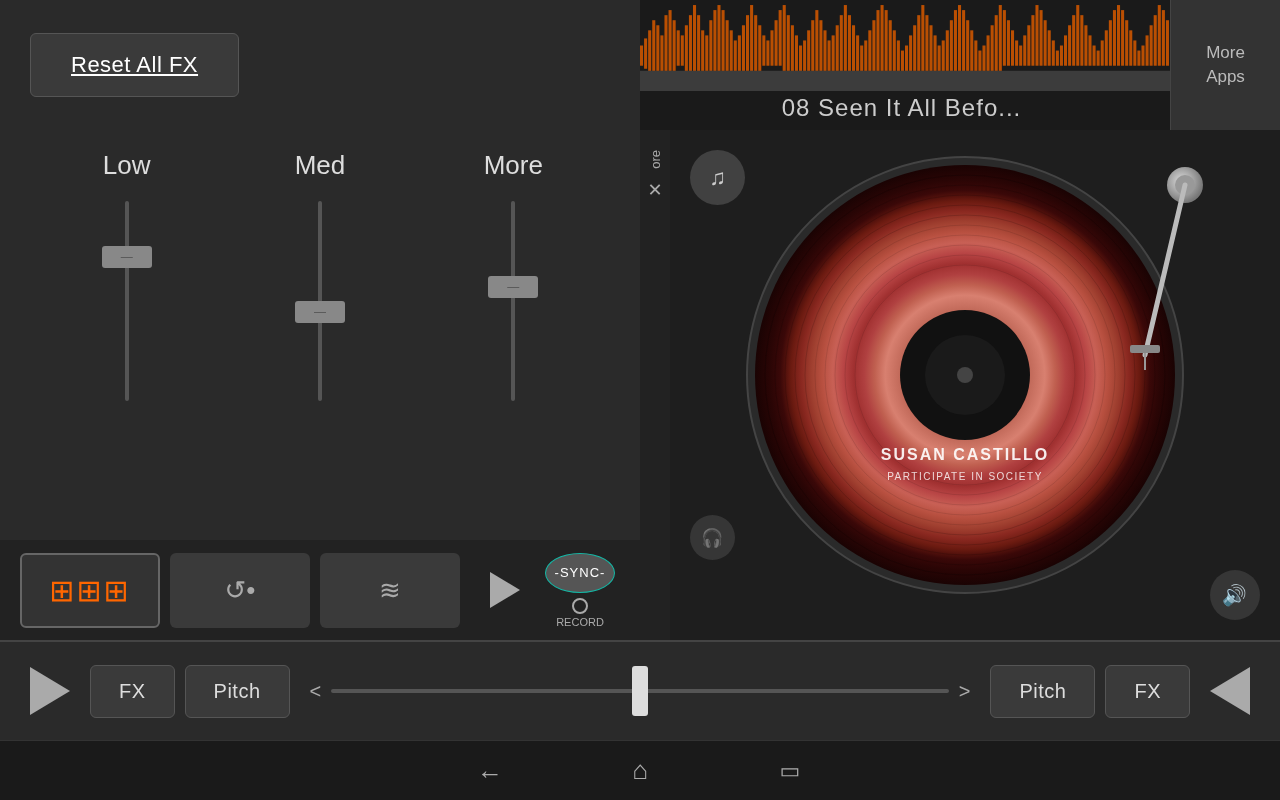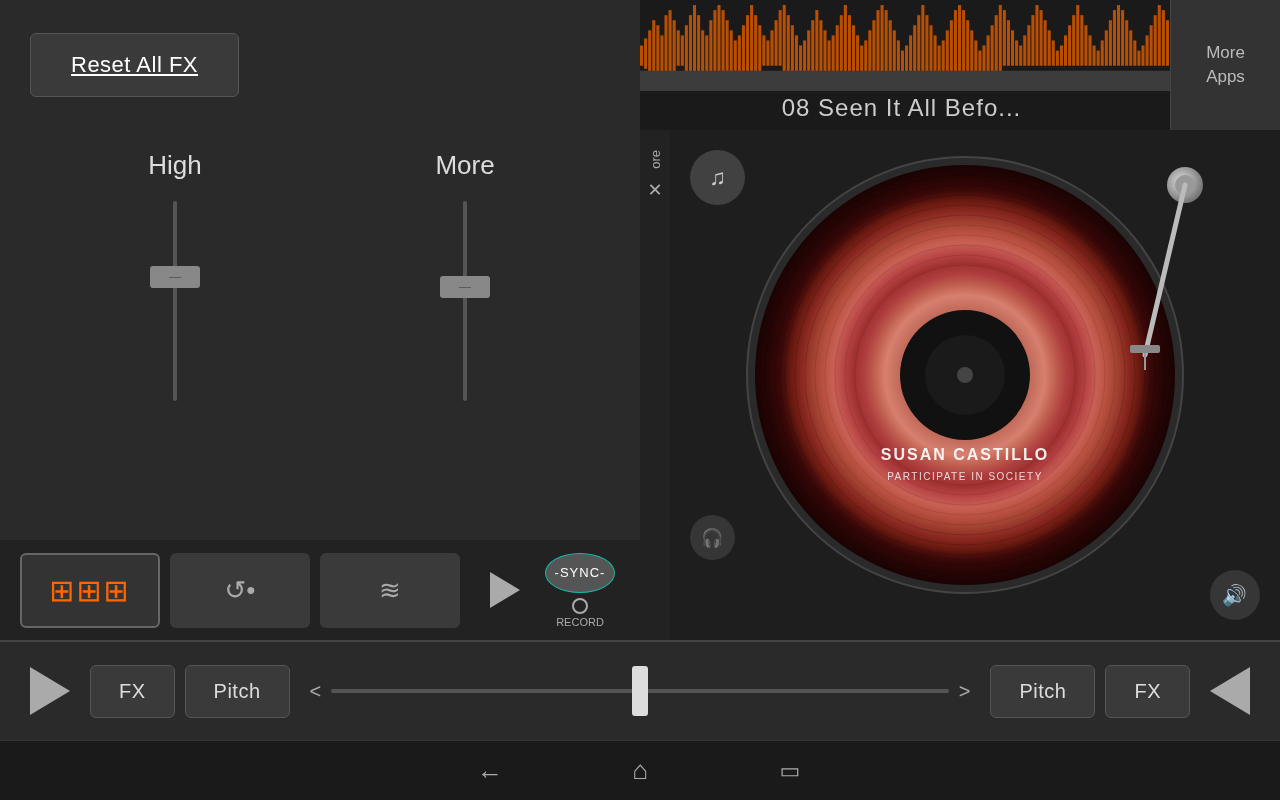--- a/index.html
+++ b/index.html
@@ -587,28 +587,34 @@
       </div>
     </div>
   </div>
 
   <div class="middle-section">
 
     <div class="eq-panel">
 
       <div class="eq-sliders-area">
 
-
-
         <div class="eq-channel">
-          <span class="eq-label">High</span>
+          <span class="eq-label">Low</span>
           <div class="slider-track">
-            <div class="slider-handle" style="top: 65px;"></div>
+            <div class="slider-handle" style="top: 45px;"></div>
           </div>
         </div>
+
+        <div class="eq-channel">
+          <span class="eq-label">Med</span>
+          <div class="slider-track">
+            <div class="slider-handle" style="top: 100px;"></div>
+          </div>
+        </div>
+
 
         <div class="eq-channel">
           <span class="eq-label">More</span>
           <div class="slider-track">
             <div class="slider-handle" style="top: 75px;"></div>
           </div>
         </div>
 
       </div>
 

